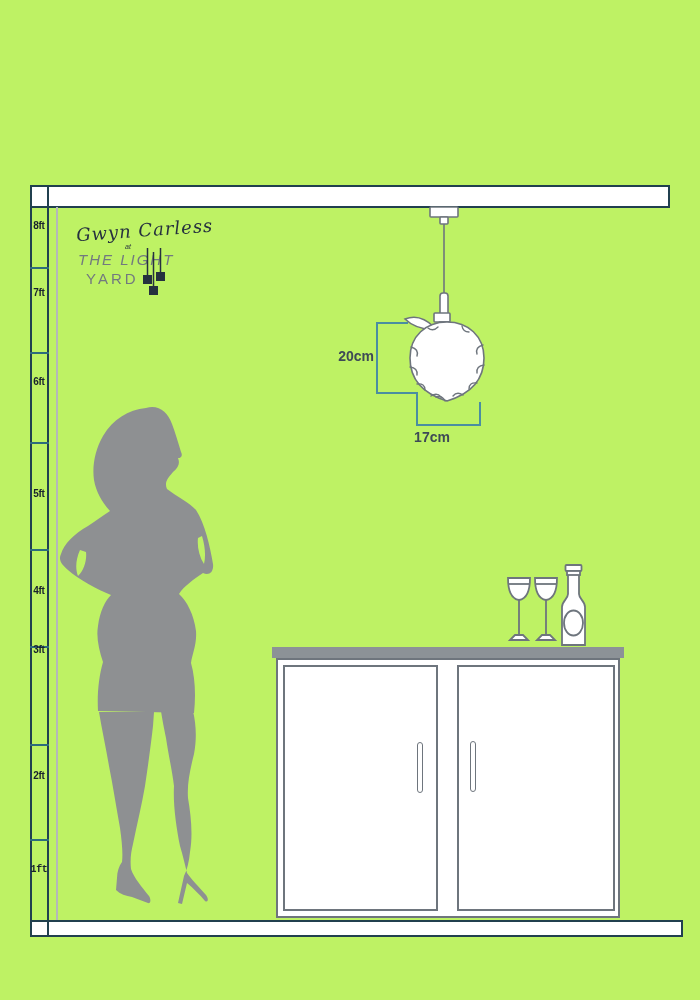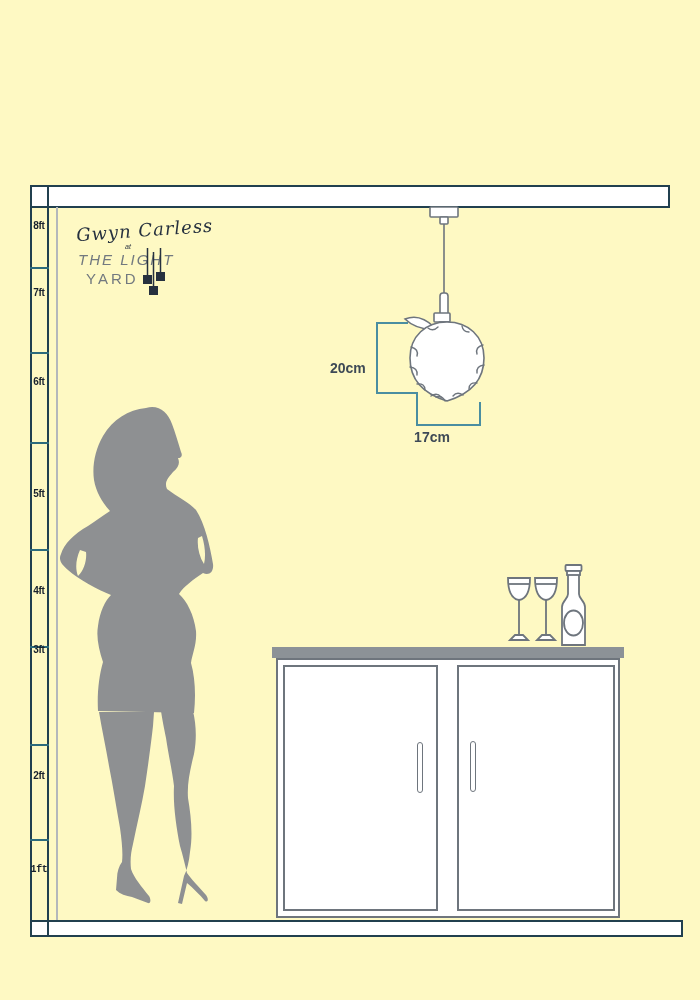--- a/index.html
+++ b/index.html
@@ -1,17 +1,17 @@
 <!DOCTYPE html>
 <html><head>
 <meta charset="utf-8">
 <style>
   html,body{margin:0;padding:0;background:#ffffff;}
   #stage{
-    position:relative;width:700px;height:1000px;background:#fef9c3;overflow:hidden;
+    position:relative;width:700px;height:1000px;background:#bef264;overflow:hidden;
     font-family:"Liberation Sans",sans-serif;
   }
   
   .band{
     position:absolute;background:#ffffff;border:2px solid #21404f;box-sizing:border-box;
   }
   
   #ruler-col{
     position:absolute;left:30px;top:185px;width:19px;height:752px;box-sizing:border-box;
     border-left:2px solid #21404f;border-right:2px solid #21404f;background:transparent;
@@ -38,21 +38,21 @@
   .logo-line1{
     position:absolute;left:78px;top:251px;font-size:15px;letter-spacing:2px;color:#72797f;white-space:nowrap;font-style:italic;
   }
   .logo-line2{
     position:absolute;left:86px;top:270px;font-size:15px;letter-spacing:3px;color:#72797f;white-space:nowrap;
   }
   
   .dim-label{
     position:absolute;font-size:14px;font-weight:bold;color:#3e4a56;
   }
-  #dim-h{left:330px;top:348px;width:44px;margin-top:12px;}
+  #dim-h{left:330px;top:348px;width:44px;text-align:right;}
   #dim-w{left:408px;top:429px;width:48px;text-align:center;}
   
   #counter-top{position:absolute;left:272px;top:647px;width:352px;height:11px;background:#8c9297;}
   #cabinet-body{
     position:absolute;left:276px;top:658px;width:344px;height:260px;box-sizing:border-box;
     border:2px solid #6e757d;background:#ffffff;
   }
   .cab-door{
     position:absolute;box-sizing:border-box;border:2px solid #6e757d;background:#ffffff;top:665px;height:246px;
   }

